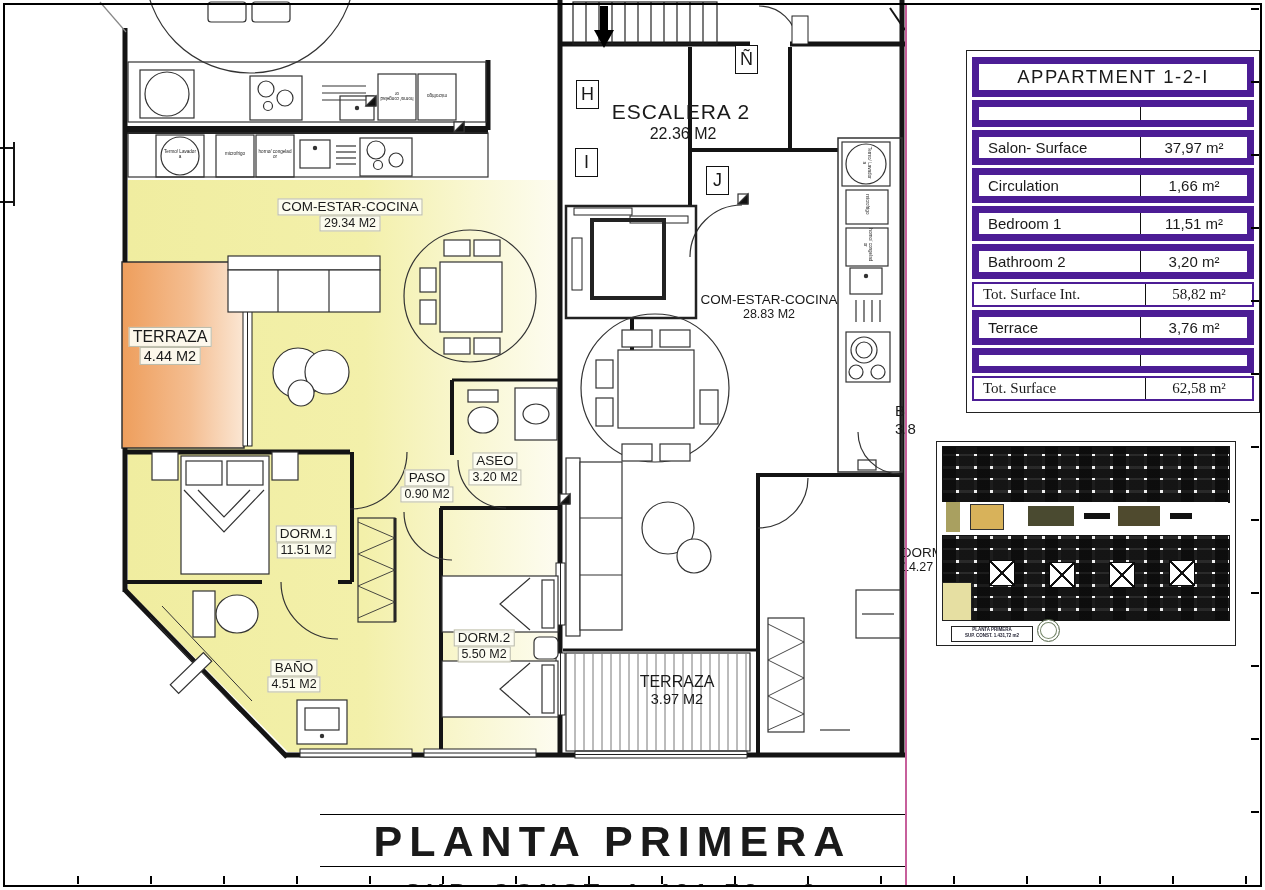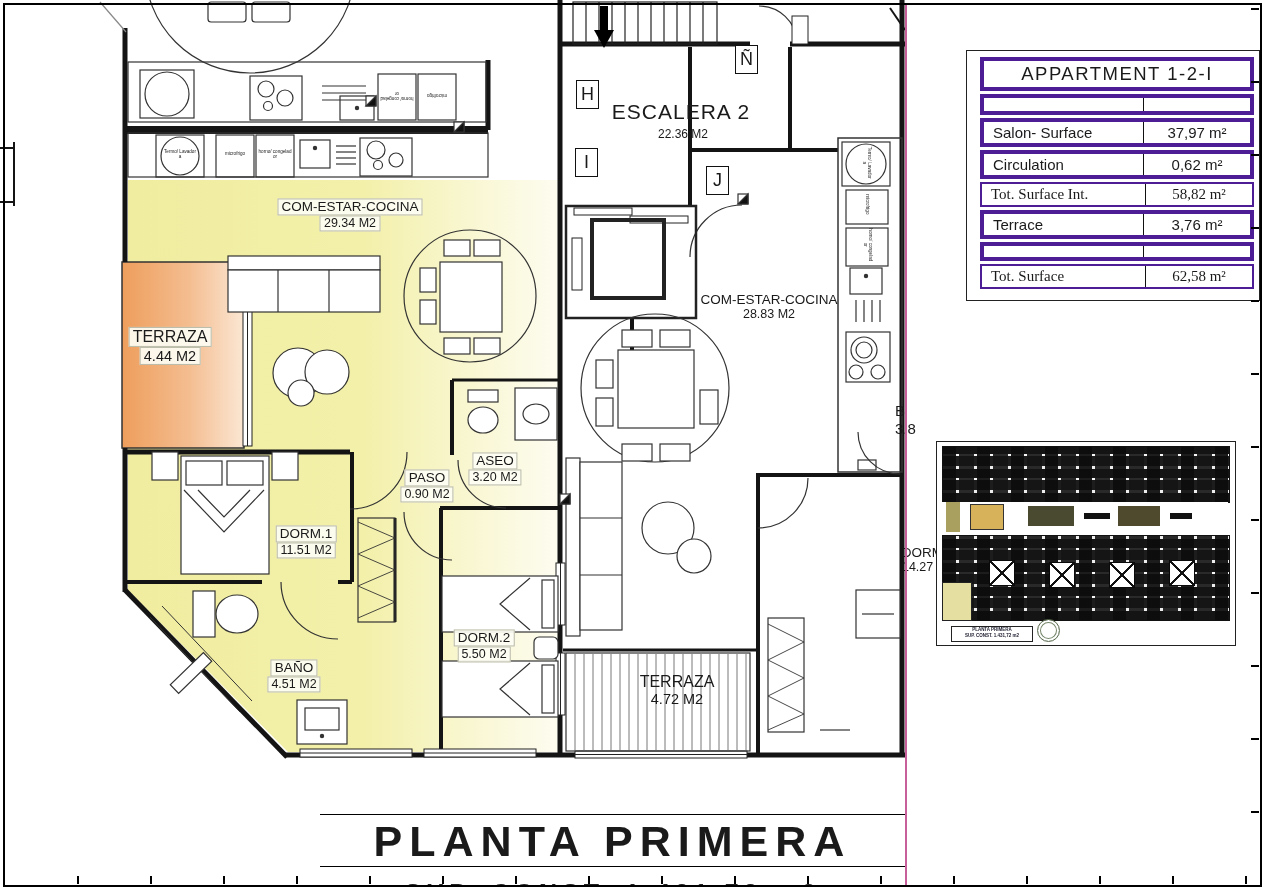--- a/index.html
+++ b/index.html
@@ -17,37 +17,37 @@
   .plan-svg{position:absolute;left:0;top:0;}
 
   
   .rlabel{position:absolute;transform:translate(-50%,-50%);display:flex;flex-direction:column;
           align-items:center;text-align:center;font-size:13.5px;line-height:1.12;white-space:nowrap;}
   .rlabel.boxed span{background:rgba(253,253,244,.92);border:1px solid #b9b9a8;padding:0 3px;}
   .rlabel .l2{font-size:12.5px;}
   .rlabel.terr{font-size:16px;} .rlabel.terr .l2{font-size:14.5px;}
   .rlabel.plain span{background:none;border:none;}
   .stairs-name{position:absolute;transform:translate(-50%,-50%);font-size:21px;letter-spacing:1px;white-space:nowrap;}
-  .stairs-area{position:absolute;transform:translate(-50%,-50%);font-size:12px;white-space:nowrap;}
+  .stairs-area{position:absolute;transform:translate(-50%,-50%);font-size:16px;white-space:nowrap;}
   .partial-label{position:absolute;font-size:15px;line-height:1.2;white-space:nowrap;}
 
   
   .marker{position:absolute;width:21px;height:27px;border:1.6px solid #111;background:#fff;
           display:flex;align-items:center;justify-content:center;font-size:18px;}
 
   
   .app{position:absolute;font-size:4.6px;line-height:1.05;text-align:center;color:#222;
        width:34px;word-break:break-all;}
   .app.r90{transform:rotate(90deg);transform-origin:center;}
   .app.r180{transform:rotate(180deg);}
 
   
   .area-table{position:absolute;left:966px;top:50px;width:282px;border:1px solid #222;
               padding:6px 5px 8px 5px;background:#fff;}
-  .t-row{border:4px solid #4c1d95;margin-bottom:3px;display:flex;align-items:center;height:21px;font-size:15px;margin-left:8px;}
+  .t-row{border:7px solid #4c1d95;margin-bottom:3px;display:flex;align-items:center;height:21px;font-size:15px;}
   .t-row .lab{flex:1;padding-left:9px;}
   .t-row .val{width:106px;text-align:center;border-left:1px solid #111;height:100%;
               display:flex;align-items:center;justify-content:center;}
   .t-row.hdr{height:26px;justify-content:center;font-size:18.5px;letter-spacing:1.5px;}
   .t-row.sp1{height:13px;} .t-row.sp2{height:11px;}
   .t-row.sp1 .val,.t-row.sp2 .val{border-left:1px solid #111;}
   .t-row.bold{border-width:2.6px;font-family:Liberation Serif, serif;}
 
   
   .title-line{position:absolute;height:1.4px;background:#000;}
@@ -387,21 +387,21 @@
 <div class="rlabel plain" style="left:769px;top:307px">
   <span class="l1">COM-ESTAR-COCINA</span>
     <span class="l2">28.83 M2</span>
   </div>
 <div class="rlabel plain" style="left:928px;top:560px">
   <span class="l1">DORM.1</span>
     <span class="l2">14.27 M2</span>
   </div>
 <div class="rlabel plain terr" style="left:677px;top:690px">
   <span class="l1">TERRAZA</span>
-    <span class="l2">4.72 M2</span>
+    <span class="l2">3.97 M2</span>
   </div>
 <div class="partial-label" style="left:895px;top:402px">
   <div>B</div>
     <div>3.8</div>
   </div>
 
 <div class="marker" style="left:576px;top:80px">H</div>
 <div class="marker" style="left:575px;top:148px">I</div>
 <div class="marker" style="left:706px;top:166px">J</div>
 <div class="marker" style="left:735px;top:45px">Ñ</div>
@@ -420,21 +420,29 @@
   <div class="t-row sp1">
       <span class="lab"></span>
       <span class="val"></span>
     </div>
   <div class="t-row">
       <span class="lab">Salon- Surface</span>
       <span class="val">37,97 m²</span>
     </div>
   <div class="t-row">
       <span class="lab">Circulation</span>
-      <span class="val">0,62 m²</span>
+      <span class="val">1,66 m²</span>
+    </div>
+  <div class="t-row">
+      <span class="lab">Bedroom 1</span>
+      <span class="val">11,51 m²</span>
+    </div>
+  <div class="t-row">
+      <span class="lab">Bathroom 2</span>
+      <span class="val">3,20 m²</span>
     </div>
   <div class="t-row bold">
       <span class="lab">Tot. Surface Int.</span>
       <span class="val">58,82 m²</span>
     </div>
   <div class="t-row">
       <span class="lab">Terrace</span>
       <span class="val">3,76 m²</span>
     </div>
   <div class="t-row sp2">

